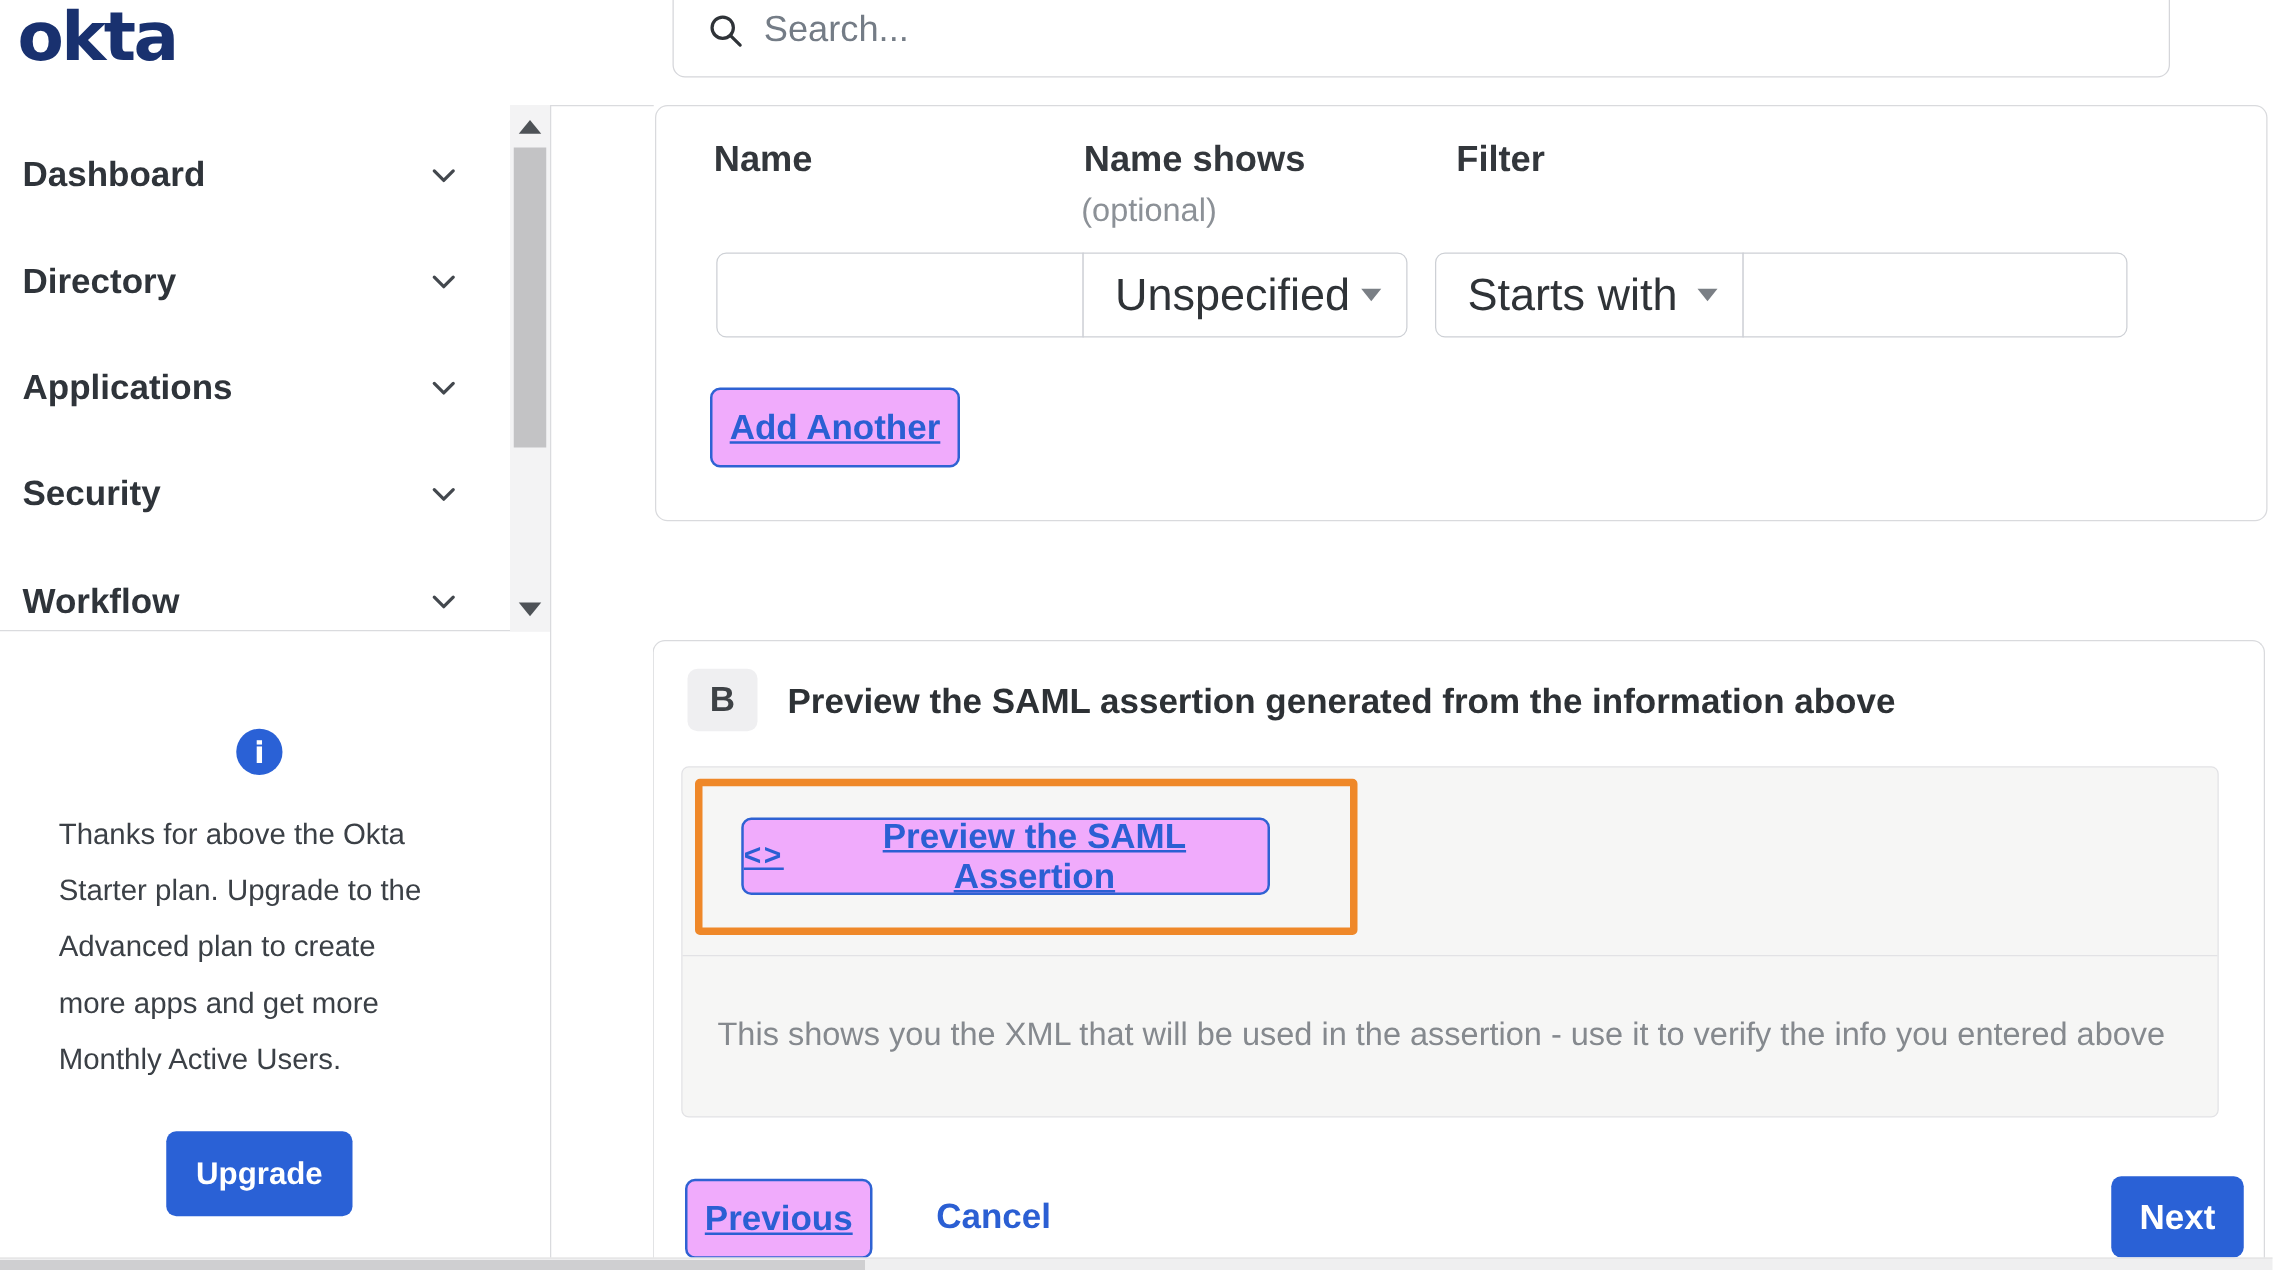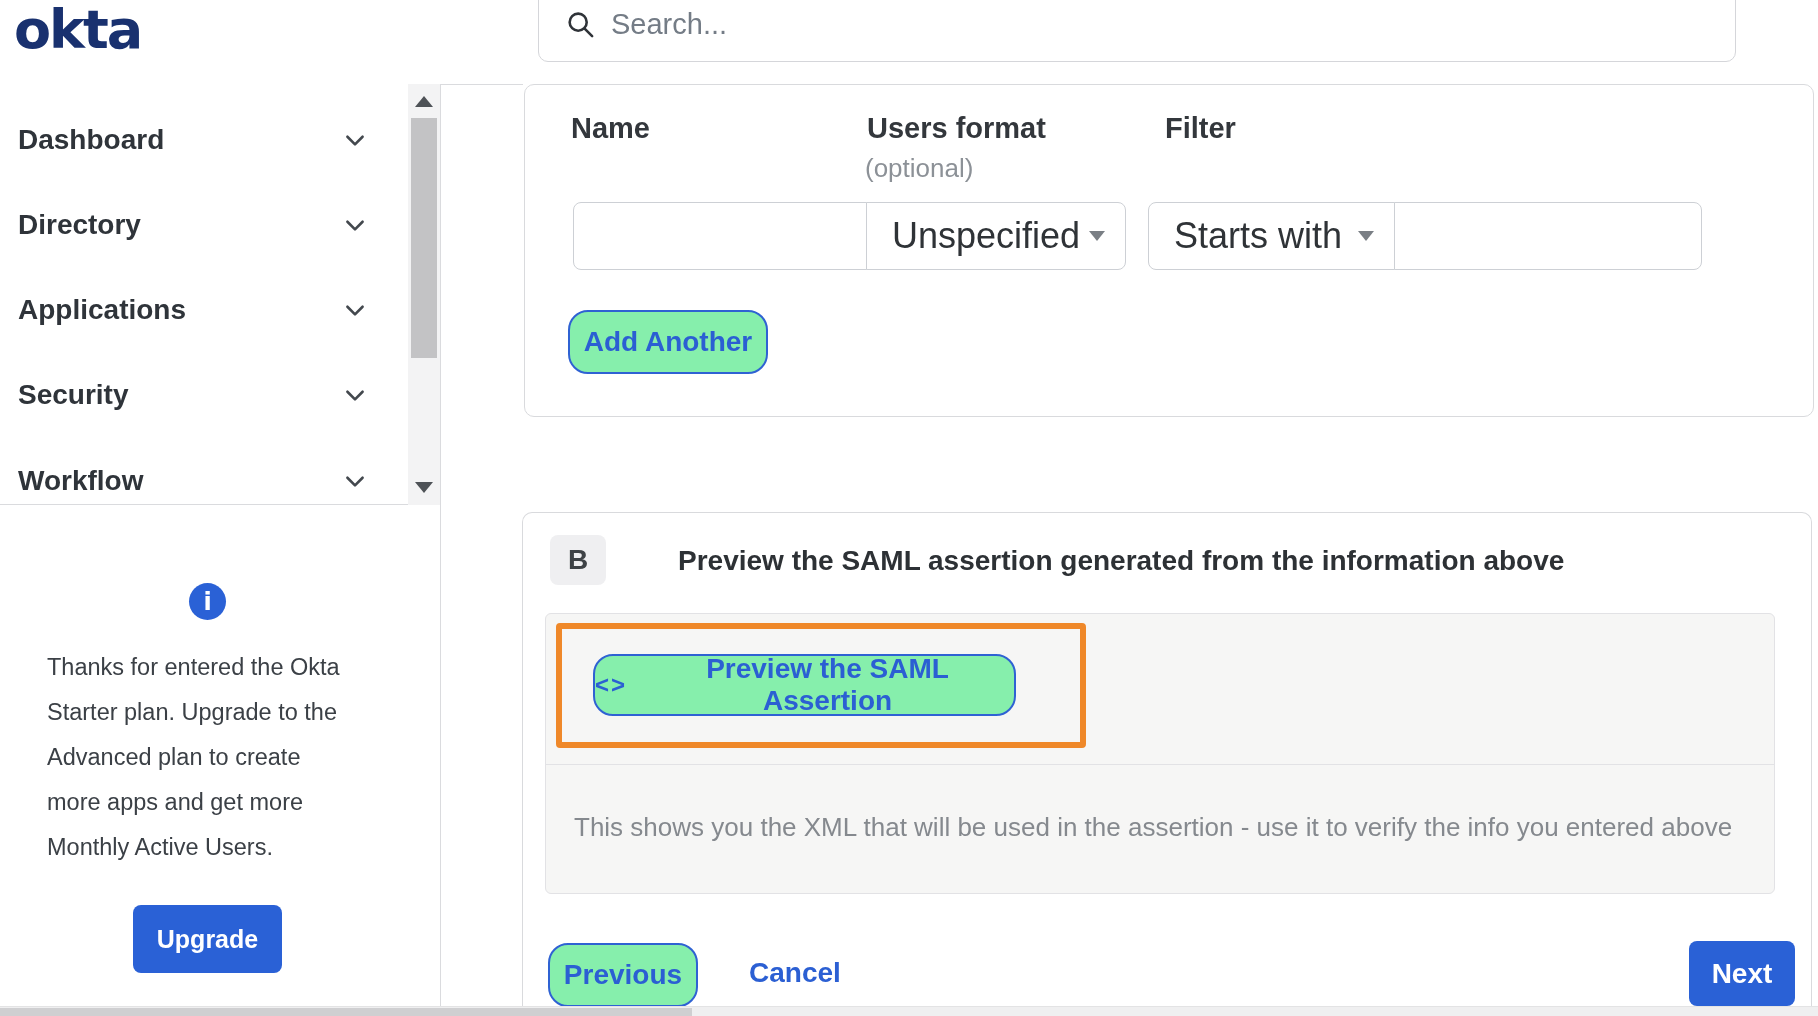--- a/index.html
+++ b/index.html
@@ -63,32 +63,32 @@
   .tfield { position:absolute; height:68px; background:#fff; border:1px solid #CDD0D5;
     font-size:28px; color:#2F3337; font-family:"Liberation Sans", sans-serif;
     padding:0 20px; outline:none; }
   .fake-select { position:absolute; height:68px; background:#fff; border:1px solid #CDD0D5;
     display:flex; align-items:center; justify-content:space-between;
     padding:0 20px 0 25px; cursor:pointer; }
   .fake-select .val { font-size:36px; color:#2F3337; }
   .caret { width:0; height:0; border-left:8px solid transparent;
     border-right:8px solid transparent; border-top:10px solid #7A7F85; }
 
-  .btn-outline { background:#86efac; border:2px solid #2F62D3; border-radius:20px;
+  .btn-outline { background:#f0abfc; border:2px solid #2F62D3; border-radius:8px;
     color:#2B5FD3; font-size:28px; font-weight:700; display:flex; align-items:center;
-    justify-content:center; cursor:pointer; font-family:"Liberation Sans", sans-serif; }
+    justify-content:center; cursor:pointer; font-family:"Liberation Sans", sans-serif;text-decoration:underline; }
   .btn-fill { background:#2A61D6; border:none; border-radius:8px; color:#fff;
     font-size:28px; font-weight:700; display:flex; align-items:center;
     justify-content:center; cursor:pointer; font-family:"Liberation Sans", sans-serif; }
 
   
   .step-badge { left:27px; top:22px; width:56px; height:50px; background:#EFEFF1;
     border-radius:8px; display:flex; align-items:center; justify-content:center;
     font-size:28px; font-weight:700; color:#3E4246; }
-  .section-title { left:107px; top:32px; font-size:28px; font-weight:700; color:#2D3135;margin-left:48px; }
+  .section-title { left:107px; top:32px; font-size:28px; font-weight:700; color:#2D3135; }
   .preview-panel { left:22px; top:100px; width:1230px; height:281px; background:#F6F6F5;
     border:1px solid #E2E2E5; border-radius:6px; }
   .panel-divider { position:absolute; left:0; top:150px; width:100%; height:1px;
     background:#E2E2E5; }
   .help-text { position:absolute; left:28px; top:198px; width:1175px; font-size:26px;
     color:#85898E; }
   .highlight-box { left:33px; top:110px; width:530px; height:125px;
     border:6px solid #EF8829; border-radius:4px; z-index:2; }
   .preview-btn { left:70px; top:141px; width:423px; height:62px; z-index:3; gap:14px;
     position:absolute; }
@@ -155,26 +155,26 @@
   </div>
 </nav>
 
 <div class="abs v-scroll">
   <div class="tri-up"></div>
   <div class="v-thumb"></div>
   <div class="tri-down"></div>
 </div>
 
 <div class="abs info-badge">i</div>
-<div class="abs plan-text">Thanks for entered the Okta Starter plan. Upgrade to the Advanced plan to create more apps and get more Monthly Active Users.</div>
+<div class="abs plan-text">Thanks for above the Okta Starter plan. Upgrade to the Advanced plan to create more apps and get more Monthly Active Users.</div>
 <button class="abs upgrade-btn">Upgrade</button>
 
 <section class="abs card card-attr">
   <div class="abs col-label" style="left:46px;top:27px">Name</div>
-  <div class="abs col-label" style="left:342px;top:27px">Users format</div>
+  <div class="abs col-label" style="left:342px;top:27px">Name shows</div>
   <div class="abs col-hint" style="left:340px;top:68px">(optional)</div>
   <div class="abs col-label" style="left:640px;top:27px">Filter</div>
 
   <input class="tfield" style="left: 48px; top: 117px; width: 294px; border-radius: 8px 0px 0px 8px;" value="">
 
   <div class="fake-select" style="left:341px;top:117px;width:260px;border-radius:0 8px 8px 0">
     <span class="val">Unspecified</span>
     <span class="caret"></span>
   </div>
 

